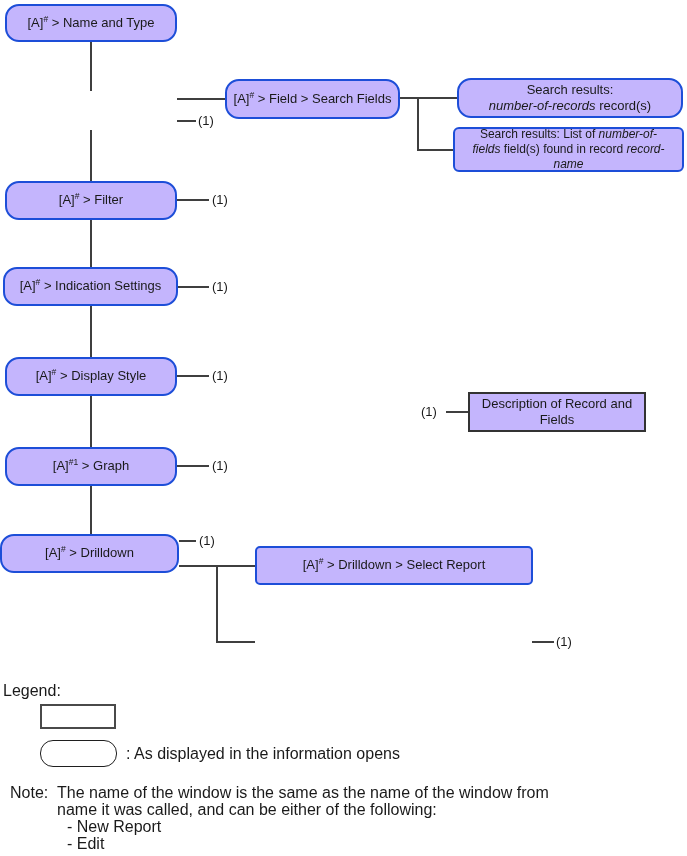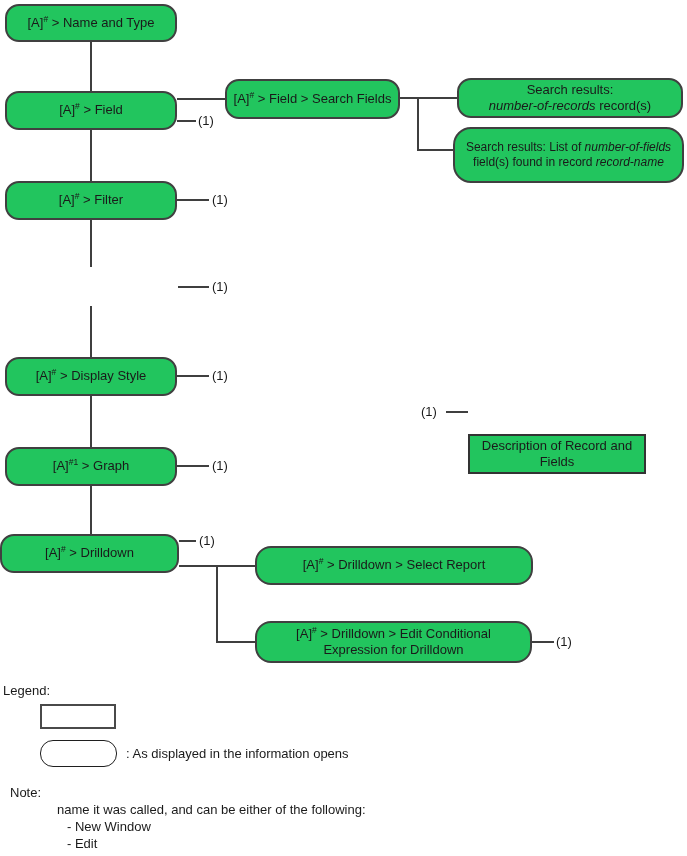--- a/index.html
+++ b/index.html
@@ -2,32 +2,32 @@
 <html><head>
 <meta charset="utf-8">
 <style>
   html,body{margin:0;padding:0;background:#fff;}
   .canvas{
     position:relative;width:687px;height:856px;background:#fff;
     font-family:"Liberation Sans","DejaVu Sans",sans-serif;
     color:#1a1a1a;overflow:hidden;
   }
   .node{
-    position:absolute;background:#22c55e;border:2px solid #404040;border-radius:14px;
+    position:absolute;background:#c4b5fd;border:2px solid #1d4ed8;border-radius:14px;
     display:flex;align-items:center;justify-content:center;text-align:center;
     font-size:13px;line-height:1.25;box-sizing:border-box;padding:2px 6px;
   }
-  .node.rect{border-radius:0;border-color:#333;margin-top:42px;}
+  .node.rect{border-radius:0;border-color:#333;}
   .node.small{font-size:12px;}
   .node sup{font-size:8.5px;vertical-align:super;line-height:0;}
   .h,.v{position:absolute;background:#3f3f3f;}
   .h{height:2px;}
   .v{width:2px;}
   .ref{position:absolute;font-size:13px;line-height:15px;white-space:nowrap;}
-  .txt{position:absolute;font-size:13px;line-height:17px;white-space:nowrap;}
+  .txt{position:absolute;font-size:16px;line-height:17px;white-space:nowrap;}
   .legend-rect{position:absolute;left:40px;top:704px;width:76px;height:25px;border:2px solid #4a4a4a;background:#fff;box-sizing:border-box;}
   .legend-round{position:absolute;left:40px;top:740px;width:77px;height:27px;border:1.5px solid #1f1f1f;border-radius:13px;background:#fff;box-sizing:border-box;}
   i{font-style:italic;text-align:center;}
 </style>
 </head>
 <body>
 
 <div class="canvas">
 
   <div class="v" style="left:90px;top:42px;height:49px"></div>
@@ -53,77 +53,75 @@
   <div class="v" style="left:216px;top:565px;height:76px"></div>
   <div class="h" style="left:216px;top:641px;width:39px"></div>
   <div class="h" style="left:532px;top:641px;width:22px"></div>
 
   <div class="h" style="left:446px;top:411px;width:22px"></div>
 
   <div class="node" style="left:5px;top:4px;width:172px;height:38px">
     <span><span>[A]</span><sup>#</sup><span> &gt; Name and Type</span></span>
   </div>
 
-  <div class="node" style="left:5px;top:91px;width:172px;height:39px">
-    <span><span>[A]</span><sup>#</sup><span> &gt; Field</span></span>
-  </div>
 
   <div class="node" style="left:225px;top:79px;width:175px;height:40px">
     <span><span>[A]</span><sup>#</sup><span> &gt; Field &gt; Search Fields</span></span>
   </div>
 
   <div class="node" style="left:457px;top:78px;width:226px;height:40px">
     <span><span>Search results:</span><br><i>number-of-records</i><span> record(s)</span></span>
   </div>
 
-  <div class="node small" style="left:453px;top:127px;width:231px;height:56px;border-radius:18px;padding:2px 8px">
+  <div class="node small" style="left:453px;top:127px;width:231px;height:45px;border-radius:6px;padding:2px 16px">
     <span><span>Search results: List of </span><i>number-of-fields</i><span> field(s) found in record </span><i>record-name</i></span>
   </div>
 
   <div class="node" style="left:5px;top:181px;width:172px;height:39px">
     <span><span>[A]</span><sup>#</sup><span> &gt; Filter</span></span>
   </div>
 
+  <div class="node" style="left:3px;top:267px;width:175px;height:39px">
+    <span><span>[A]</span><sup>#</sup><span> &gt; Indication Settings</span></span>
+  </div>
 
   <div class="node" style="left:5px;top:357px;width:172px;height:39px">
     <span><span>[A]</span><sup>#</sup><span> &gt; Display Style</span></span>
   </div>
 
   <div class="node" style="left:5px;top:447px;width:172px;height:39px">
     <span><span>[A]</span><sup>#1</sup><span> &gt; Graph</span></span>
   </div>
 
   <div class="node" style="left:0px;top:534px;width:179px;height:39px">
     <span><span>[A]</span><sup>#</sup><span> &gt; Drilldown</span></span>
   </div>
 
-  <div class="node" style="left:255px;top:546px;width:278px;height:39px;border-radius:16px">
+  <div class="node" style="left:255px;top:546px;width:278px;height:39px;border-radius:5px">
     <span><span>[A]</span><sup>#</sup><span> &gt; Drilldown &gt; Select Report</span></span>
   </div>
 
-  <div class="node" style="left:255px;top:621px;width:277px;height:42px;border-radius:16px;padding:2px 20px">
-    <span><span>[A]</span><sup>#</sup><span> &gt; Drilldown &gt; Edit Conditional Expression for Drilldown</span></span>
-  </div>
 
   <div class="node rect" style="left:468px;top:392px;width:178px;height:40px">
     <span>Description of Record and Fields</span>
   </div>
 
   <div class="ref" style="left:198px;top:113px">(1)</div>
   <div class="ref" style="left:212px;top:192px">(1)</div>
   <div class="ref" style="left:212px;top:279px">(1)</div>
   <div class="ref" style="left:212px;top:368px">(1)</div>
   <div class="ref" style="left:212px;top:458px">(1)</div>
   <div class="ref" style="left:199px;top:533px">(1)</div>
   <div class="ref" style="left:556px;top:634px">(1)</div>
   <div class="ref" style="left:421px;top:404px">(1)</div>
 
   <div class="txt" style="left:3px;top:682px">Legend:</div>
   <div class="legend-rect"></div>
   <div class="legend-round"></div>
   <div class="txt" style="left:126px;top:745px">: As displayed in the information opens</div>
 
   <div class="txt" style="left:10px;top:784px">Note:</div>
+  <div class="txt" style="left:57px;top:784px">The name of the window is the same as the name of the window from</div>
   <div class="txt" style="left:57px;top:801px">name it was called, and can be either of the following:</div>
-  <div class="txt" style="left:67px;top:818px">- New Window</div>
+  <div class="txt" style="left:67px;top:818px">- New Report</div>
   <div class="txt" style="left:67px;top:835px">- Edit</div>
 
 </div>
 
 </body></html>

